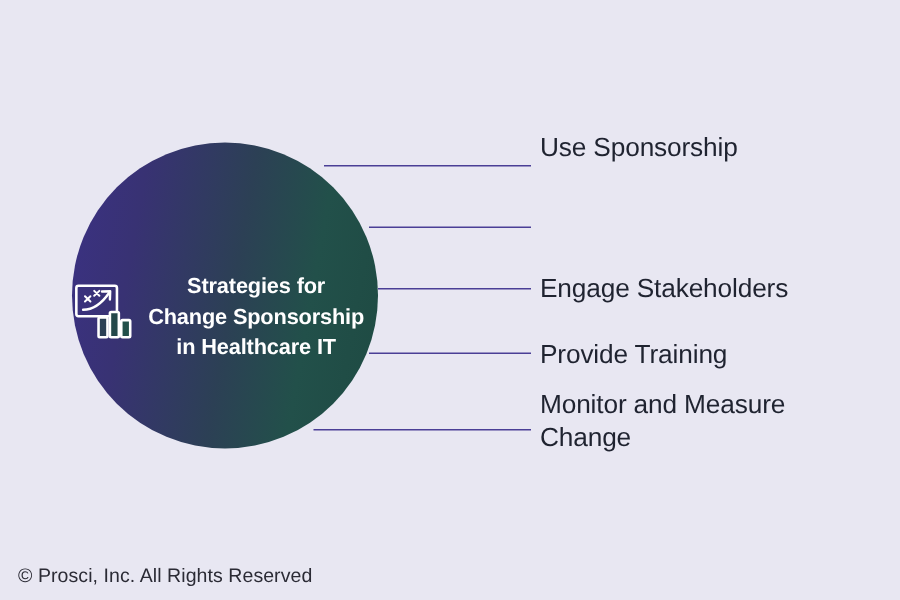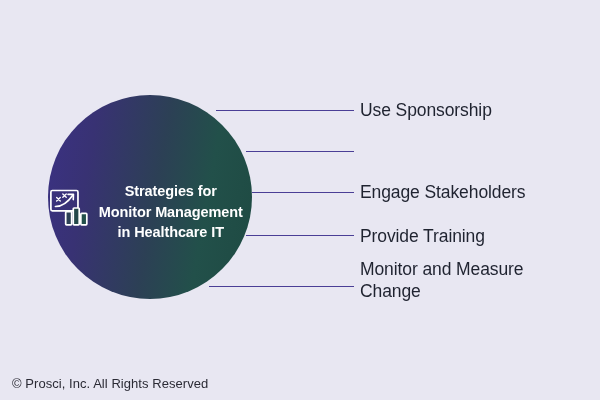--- a/index.html
+++ b/index.html
@@ -104,26 +104,26 @@
       <path d="M8.2 20.4 C14.5 20.4 21.5 16.5 27.6 7.6" stroke="#ffffff" stroke-width="1.8" stroke-linecap="round"></path>
       <path d="M22.2 6.9 L28.2 6.7 L28.0 12.7" stroke="#ffffff" stroke-width="1.8" stroke-linecap="round" stroke-linejoin="round"></path>
 
       <rect x="19.6" y="26.0" width="6.6" height="14.6" rx="0.9" fill="#2c4055" stroke="#ffffff" stroke-width="1.9"></rect>
       <rect x="28.0" y="22.0" width="6.6" height="18.6" rx="0.9" fill="#24484a" stroke="#ffffff" stroke-width="1.9"></rect>
       <rect x="36.4" y="28.0" width="6.6" height="12.6" rx="0.9" fill="#22504a" stroke="#ffffff" stroke-width="1.9"></rect>
     </svg>
 
     <div id="hub-title">
       <span class="t-line">Strategies for</span>
-      <span class="t-line">Monitor Management</span>
+      <span class="t-line">Change Sponsorship</span>
       <span class="t-line">in Healthcare IT</span>
     </div>
   </div>
 
-  <div class="item-label" style="top:100px;text-align:center;">Use Sponsorship</div>
+  <div class="item-label" style="top:88px;text-align:center;">Use Sponsorship</div>
   <div class="item-label" style="top:182px;">Engage Stakeholders</div>
   <div class="item-label" style="top:226px;">Provide Training</div>
   <div class="item-label" style="top:259px;">Monitor and Measure
 Change</div>
 
   <div id="footer-copyright">© Prosci, Inc. All Rights Reserved</div>
 
 </div>
 
 </body></html>

